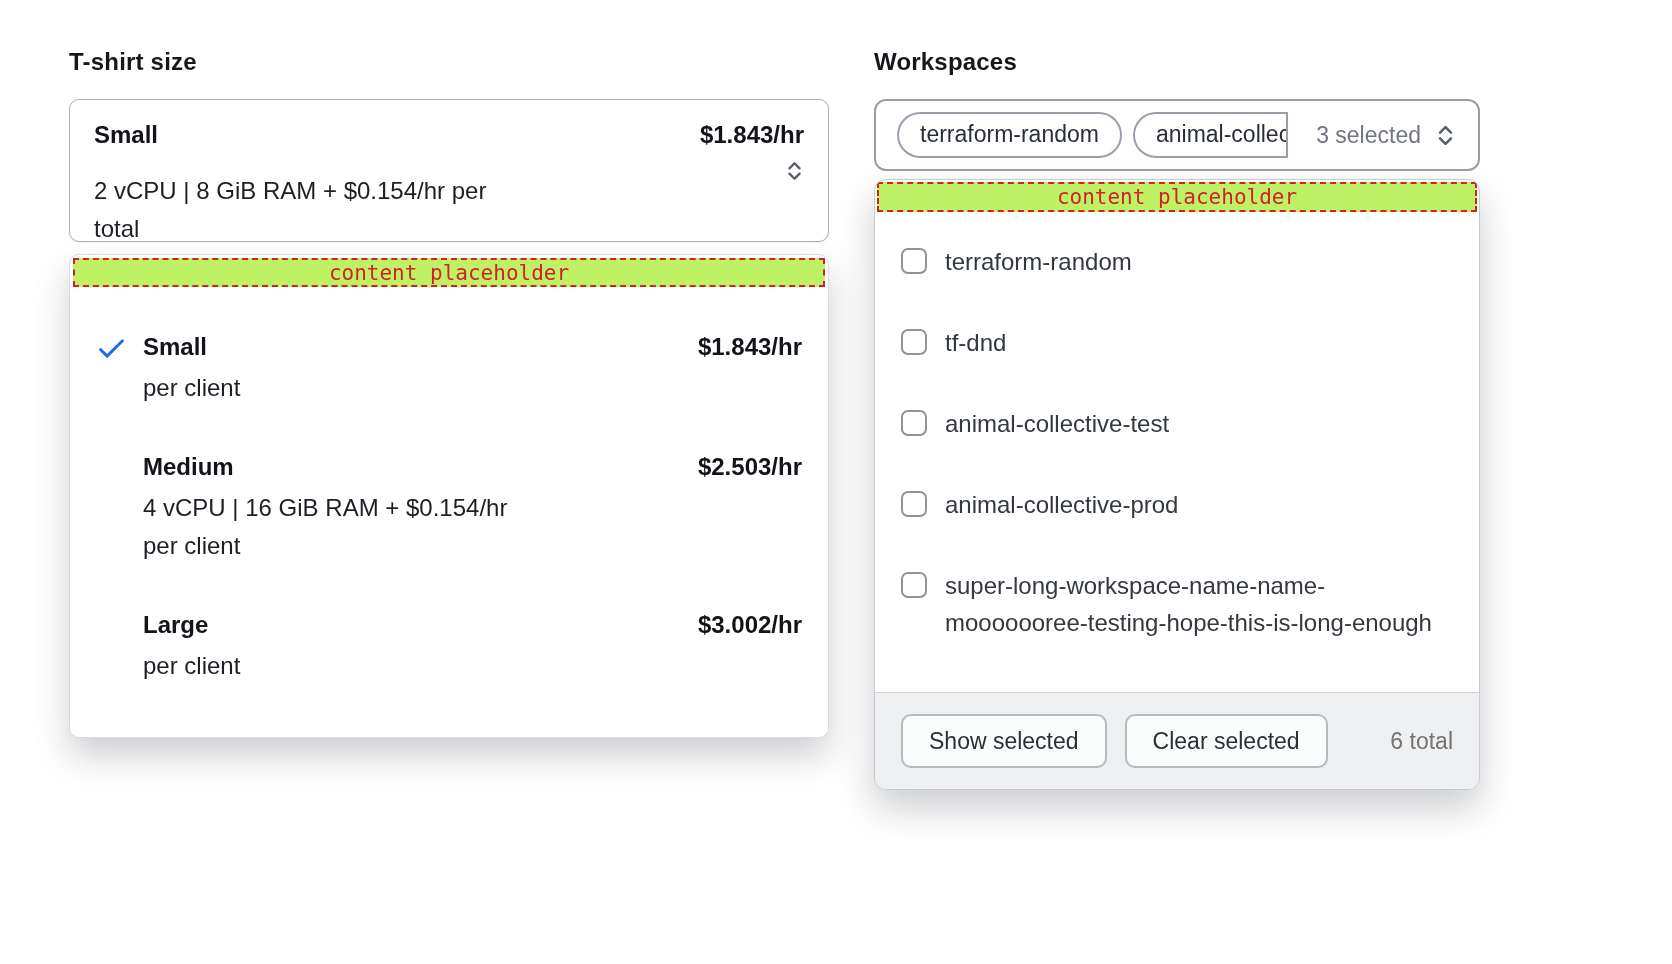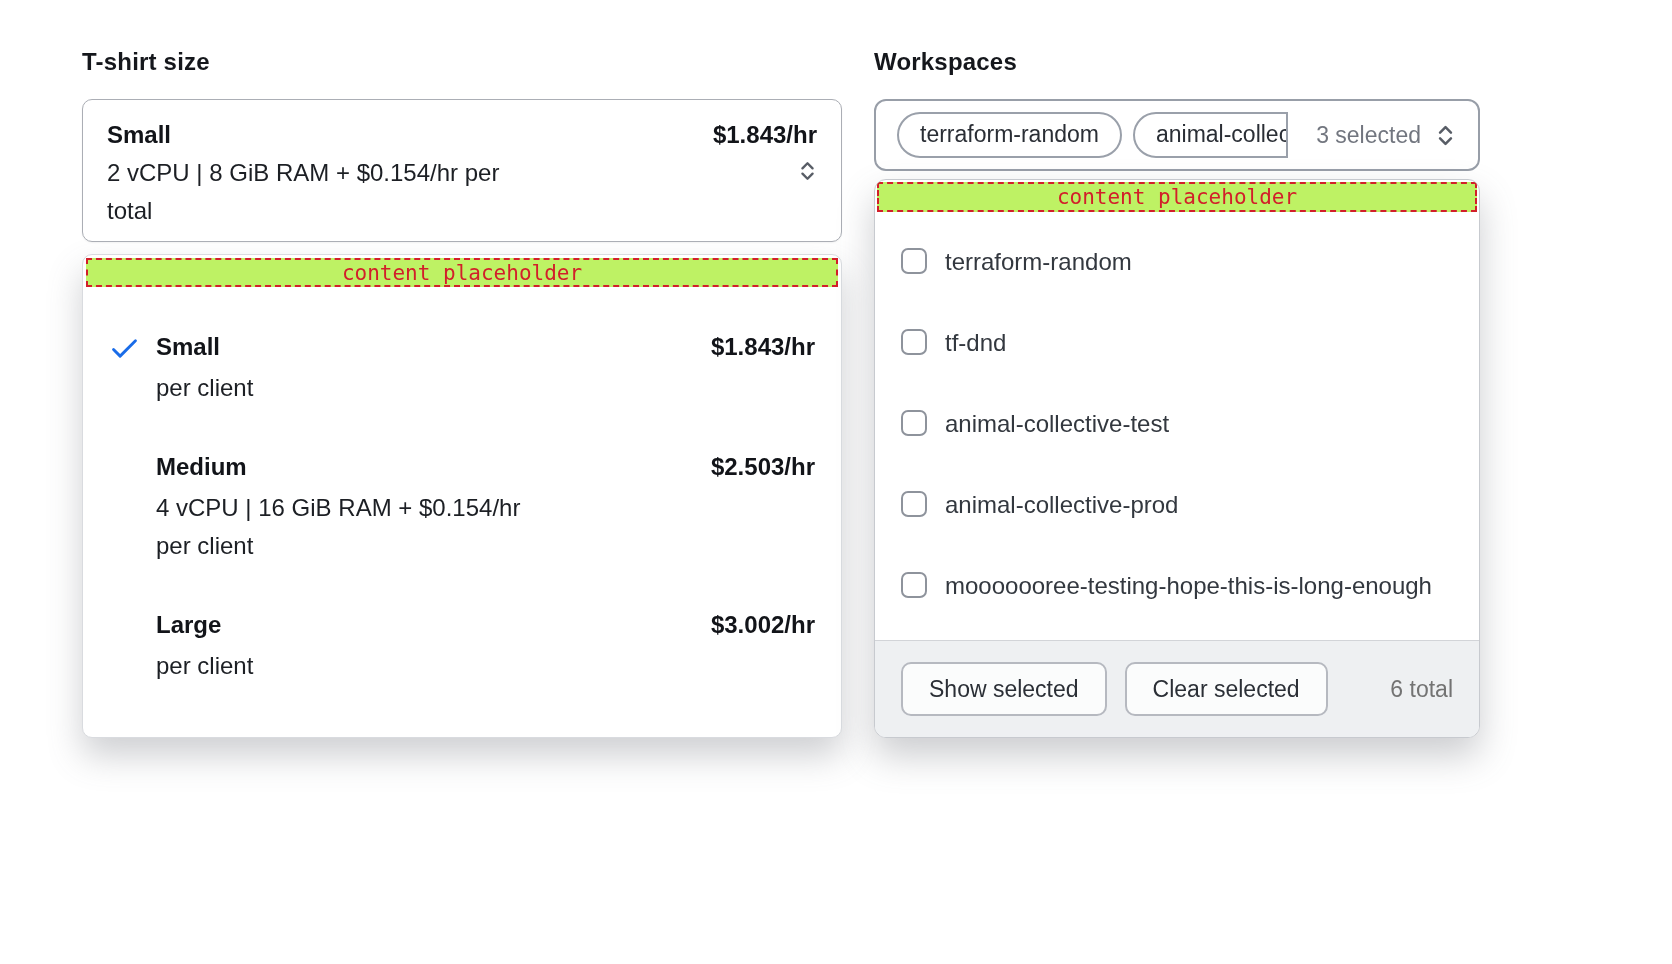--- a/index.html
+++ b/index.html
@@ -1,30 +1,30 @@
 <!DOCTYPE html>
 <html><head>
 <meta charset="utf-8">
 <style>
   * { margin:0; padding:0; box-sizing:border-box; }
   html,body { width:1672px; height:964px; background:#ffffff;
     font-family:"Liberation Sans","DejaVu Sans",sans-serif; color:#17191e; }
   body { position:relative; overflow:hidden; }
 
   .col { position:absolute; top:48px; }
-  .col-left  { left:82px;  width:760px; }
+  .col-left  { left:69px;  width:760px; }
   .col-right { left:874px; width:606px; }
 
   .section-label { font-size:24px; font-weight:700; color:#15171c; margin-bottom:23px; letter-spacing:.2px; }
 
   
   .ts-trigger { position:relative; background:#fff; border:1px solid #abaeb5; border-radius:10px;
     height:143px; padding:16px 24px; box-shadow:0 1px 2px rgba(0,0,0,.05); cursor:pointer; }
   .ts-trigger .row1 { display:flex; justify-content:space-between; font-size:24px; font-weight:700; line-height:37px; color:#121419; }
-  .ts-trigger .desc { font-size:24px; line-height:38px; color:#1c1f24; max-width:520px; margin-top:1px; }
+  .ts-trigger .desc { font-size:24px; line-height:38px; color:#1c1f24; max-width:520px; margin-top:19px; }
   .sel-chevron { position:absolute; right:20px; top:50%; transform:translateY(-50%); display:flex; }
 
   .ts-panel { margin-top:12px; background:#fff; border:1px solid #d9dbdf; border-radius:10px;
     box-shadow:0 18px 34px rgba(95,100,110,.30); overflow:hidden; padding-bottom:52px; }
 
   .ph-banner { margin:3px; height:29px; background:#bef264; border:2px dashed #d21f2a;
     display:flex; align-items:center; justify-content:center;
     font-family:"DejaVu Sans Mono",monospace; font-size:21px; color:#d21f2a; }
 
   .option { display:flex; padding:0 26px; margin-top:43px; cursor:pointer; }
@@ -47,21 +47,21 @@
   .ws-panel { margin-top:8px; background:#fff; border:1px solid #c7cacf; border-radius:12px;
     box-shadow:0 18px 36px rgba(95,100,110,.32); overflow:hidden; }
   .ws-panel .ph-banner { margin:2px; height:30px; }
   .ws-list { padding:7px 0 14px; }
   .ws-item { display:flex; align-items:flex-start; gap:18px; padding:22px 26px; cursor:pointer; }
   .checkbox { width:26px; height:26px; flex:none; margin-top:5px; background:#fff;
     border:2px solid #8e939c; border-radius:7px; cursor:pointer; }
   .ws-label { font-size:24px; line-height:37px; color:#33383f; }
 
   .ws-footer { background:#eef0f2; border-top:1px solid #d2d4d8; padding:21px 26px;
-    display:flex; align-items:center; gap:18px; }
+    display:flex; align-items:center; gap:18px;margin-top:15px; }
   .btn { background:#fbfcfc; border:2px solid #b6b9c0; border-radius:10px; padding:11px 26px;
     font-size:23px; color:#2b2f36; font-family:inherit; cursor:pointer; line-height:28px; }
   .ws-total { margin-left:auto; font-size:23px; color:#737373; }
 </style>
 </head>
 <body>
 
 <div class="col col-left">
   <div class="section-label">T-shirt size</div>
 
@@ -162,20 +162,21 @@
         <span class="checkbox"></span>
         <span class="ws-label">animal-collective-test</span>
       </div>
       <div class="ws-item">
         <span class="checkbox"></span>
         <span class="ws-label">animal-collective-prod</span>
       </div>
       <div class="ws-item">
         <span class="checkbox"></span>
         <span class="ws-label">
+          <span style="display:block">super-long-workspace-name-name-</span>
           <span style="display:block">mooooooree-testing-hope-this-is-long-enough</span>
         </span>
       </div>
     </div>
 
     <div class="ws-footer">
       <button class="btn">Show selected</button>
       <button class="btn">Clear selected</button>
       <span class="ws-total">6 total</span>
     </div>

